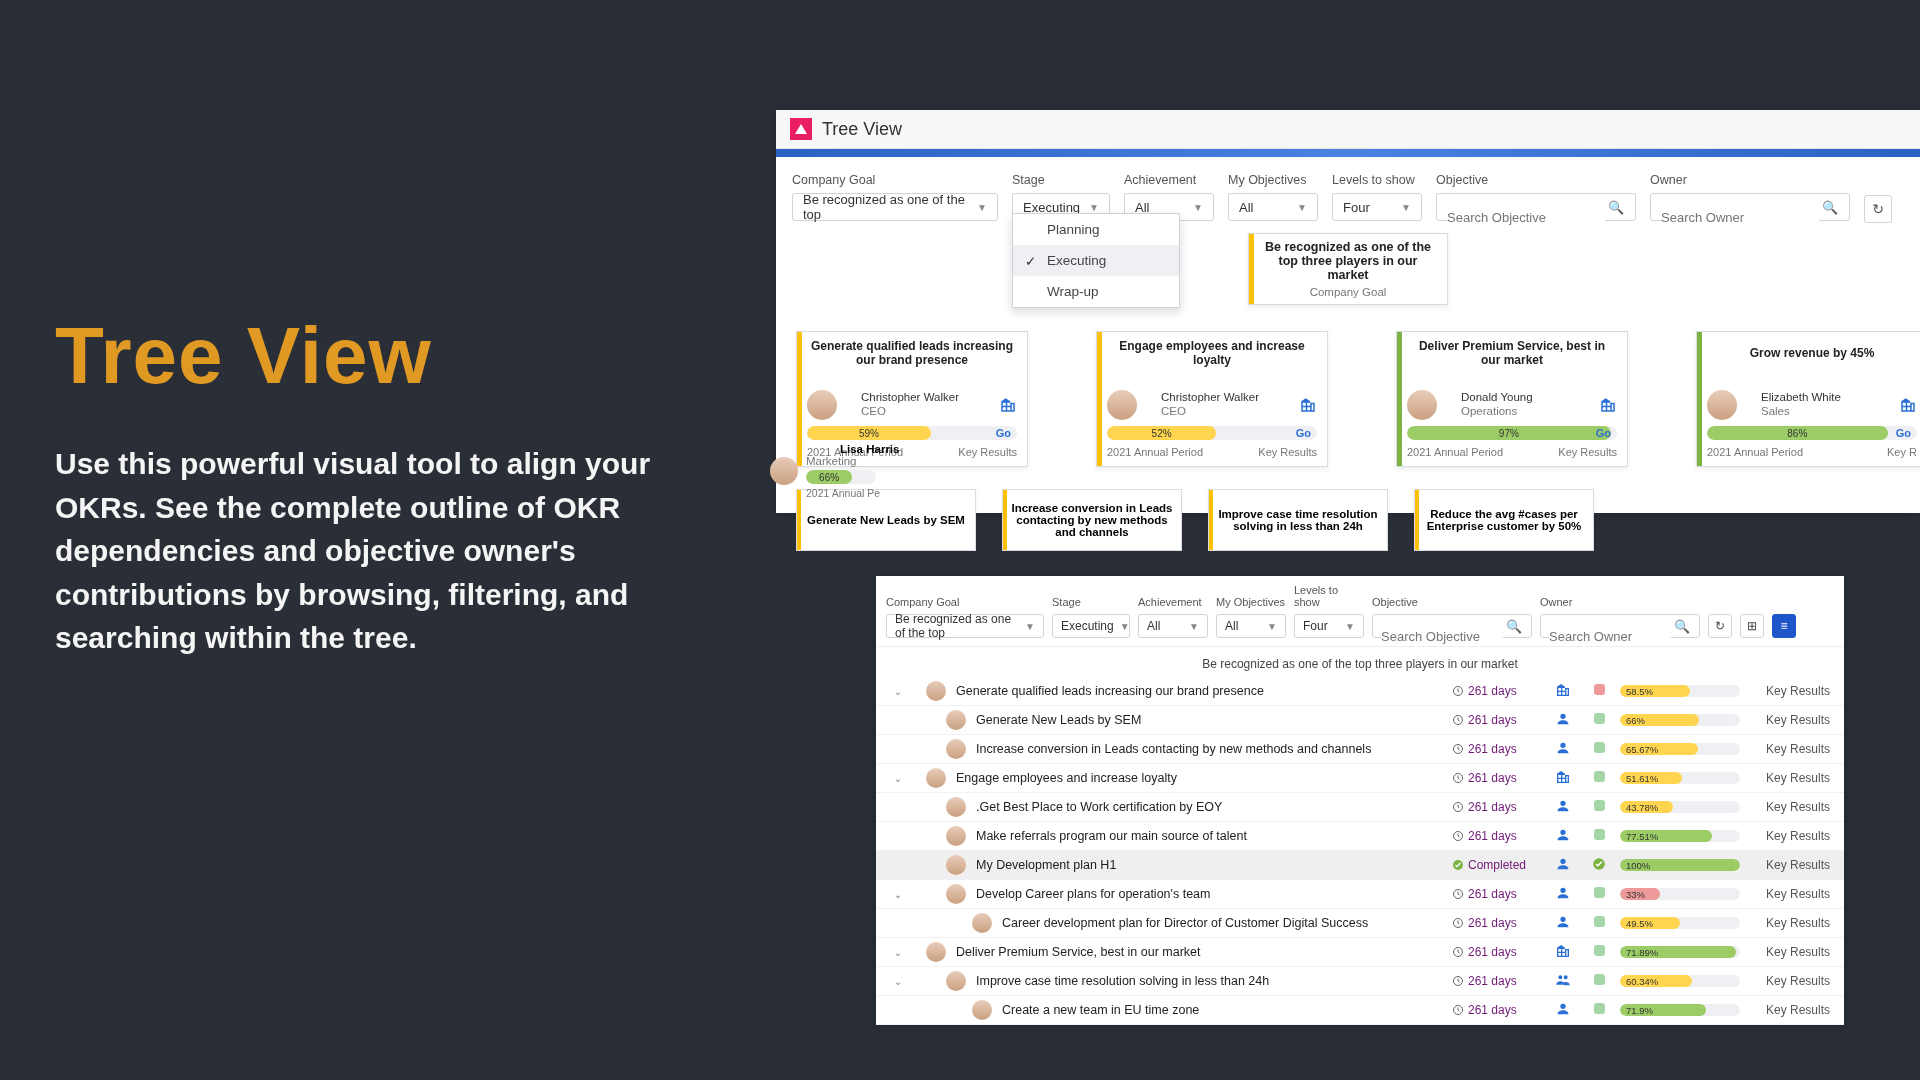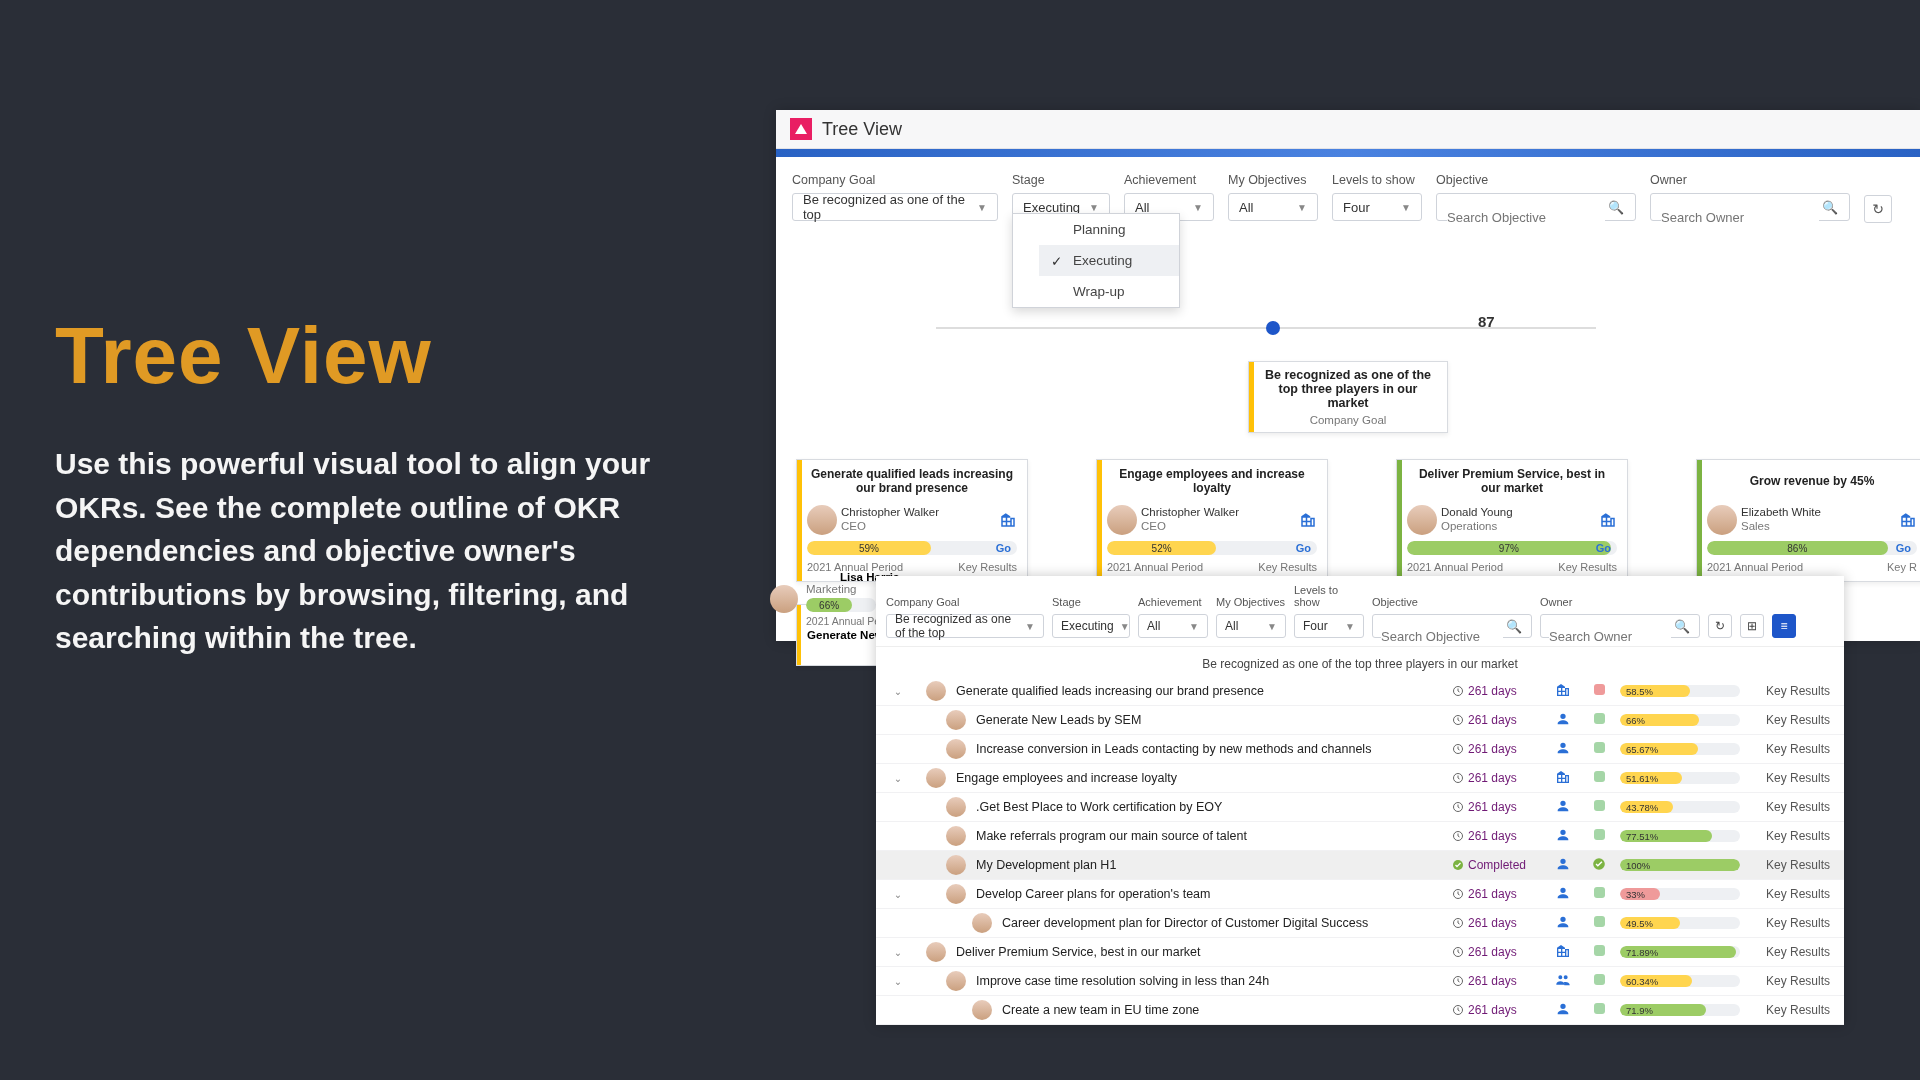--- a/index.html
+++ b/index.html
@@ -64,21 +64,21 @@
   }
   .select { cursor:pointer; }
   .chev { font-size:10px; color:#888; margin-left:6px; }
   .search input { border:none; outline:none; width: calc(100% - 20px); font-size:13px;margin-top:20px; }
   .mag { font-size:13px; color:#666; }
   .refresh { width:28px; height:28px; border:1px solid #cfd3da; border-radius:3px; display:flex; align-items:center; justify-content:center; margin-top:22px; cursor:pointer; font-size:14px; color:#555;}
 
   
   .dropdown {
     position:absolute; left:236px; top:56px; width:168px; background:#fff; border:1px solid #d0d3d9;
-    box-shadow:0 4px 10px rgba(0,0,0,.15); font-size:13.5px; z-index:5;padding-left:26px;
+    box-shadow:0 4px 10px rgba(0,0,0,.15); font-size:13.5px; z-index:5;
   }
   .dropdown .opt { padding:8px 18px 8px 34px; cursor:pointer; position:relative; }
   .dropdown .opt.sel { background:#eef0f3; }
   .dropdown .opt.sel::before { content:"✓"; position:absolute; left:12px; color:#333; }
 
   
   .slider-row { position:relative; height:30px; margin:80px 0 18px; }
   .slider-track { position:absolute; left:160px; width:660px; height:2px; background:#ddd; top:14px; }
   .slider-dot { position:absolute; width:14px; height:14px; background:#1e56c9; border-radius:50%; top:8px; left:490px; }
   .slider-val { position:absolute; left:702px; top:0; font-size:15px; color:#333; font-weight:600;}
@@ -94,21 +94,21 @@
   .root-card::before{ content:""; position:absolute; left:0; top:0; bottom:0; width:5px; background:#ffc107;}
 
   .branches { display:flex; gap:68px; justify-content:space-between; padding: 0 6px;}
   .card {
     width:232px; background:#fff; border:1px solid #d8dbe0; box-shadow:0 2px 5px rgba(0,0,0,.07);
     font-size:12px; position:relative; padding:6px 10px 8px; flex: 0 0 auto;
   }
   .card::before{ content:""; position:absolute; left:0; top:0; bottom:0; width:5px; background:#ffc107;}
   .card.green::before{ background:#7cb342;}
   .card .ct{ text-align:center; font-weight:600; color:#222; min-height:30px; display:flex; align-items:center; justify-content:center; padding:0 2px;}
-  .card .row1{ display:flex; align-items:center; gap:4px; margin-top:9px;}
+  .card .row1{ display:flex; align-items:center; gap:24px; margin-top:22px;}
   .avatar{ width:30px; height:30px; border-radius:50%; background:#d3d7dd linear-gradient(#e8ccbb,#caa07f); flex:0 0 auto;}
   .meta{ font-size:11.5px; color:#333; line-height:1.2; flex:1;}
   .meta .role{ color:#777;}
   .bldg{ width:18px; height:18px; color:#2a6fd6; }
   .bar{ height:14px; border-radius:8px; background:#eef0f3; margin-top:6px; position:relative; overflow:hidden;}
   .bar .fill{ position:absolute; left:0; top:0; bottom:0; background:#ffd54f; border-radius:8px; font-size:10px; display:flex; align-items:center; justify-content:center; color:#333;}
   .bar.green .fill{ background:#9ccc65;}
   .bar .go{ position:absolute; right:6px; top:0; bottom:0; display:flex; align-items:center; color:#2a6fd6; font-size:11px; font-weight:600;}
   .card .foot{ display:flex; justify-content:space-between; color:#777; font-size:11px; margin-top:6px;}
 
@@ -224,25 +224,20 @@
     </div>
     <div class="refresh">↻</div>
 
     <div class="dropdown">
       <div class="opt">Planning</div>
       <div class="opt sel">Executing</div>
       <div class="opt">Wrap-up</div>
     </div>
   </div>
 
-  <div class="slider-row">
-    <div class="slider-track"></div>
-    <div class="slider-dot"></div>
-    <div class="slider-val">87</div>
-  </div>
 
   <div class="tree">
     <div class="root-card">
       <div class="rc-title">Be recognized as one of the top three players in our market</div>
       <div class="rc-sub">Company Goal</div>
     </div>
     <div class="branches" id="branches">
         <div class="card">
    <div class="ct">Generate qualified leads increasing our brand presence</div>
    <div class="row1">

